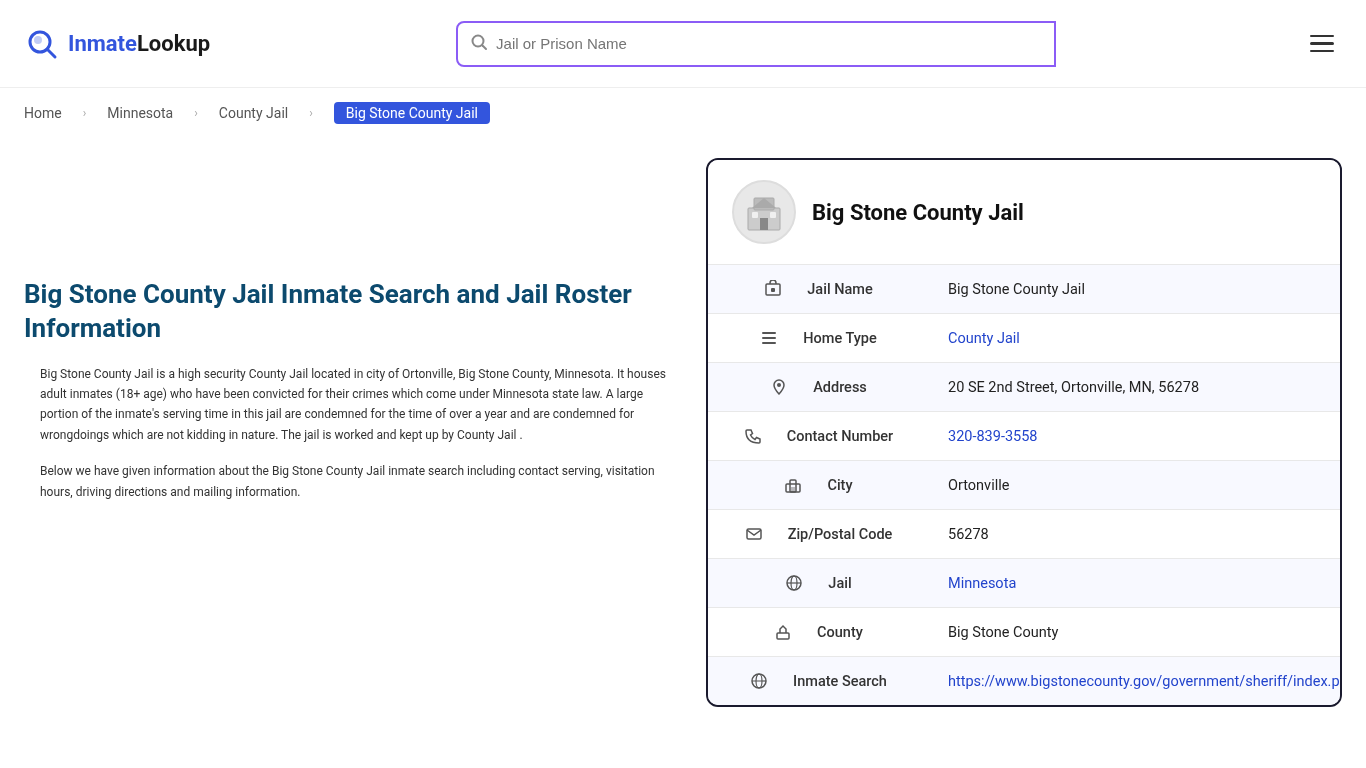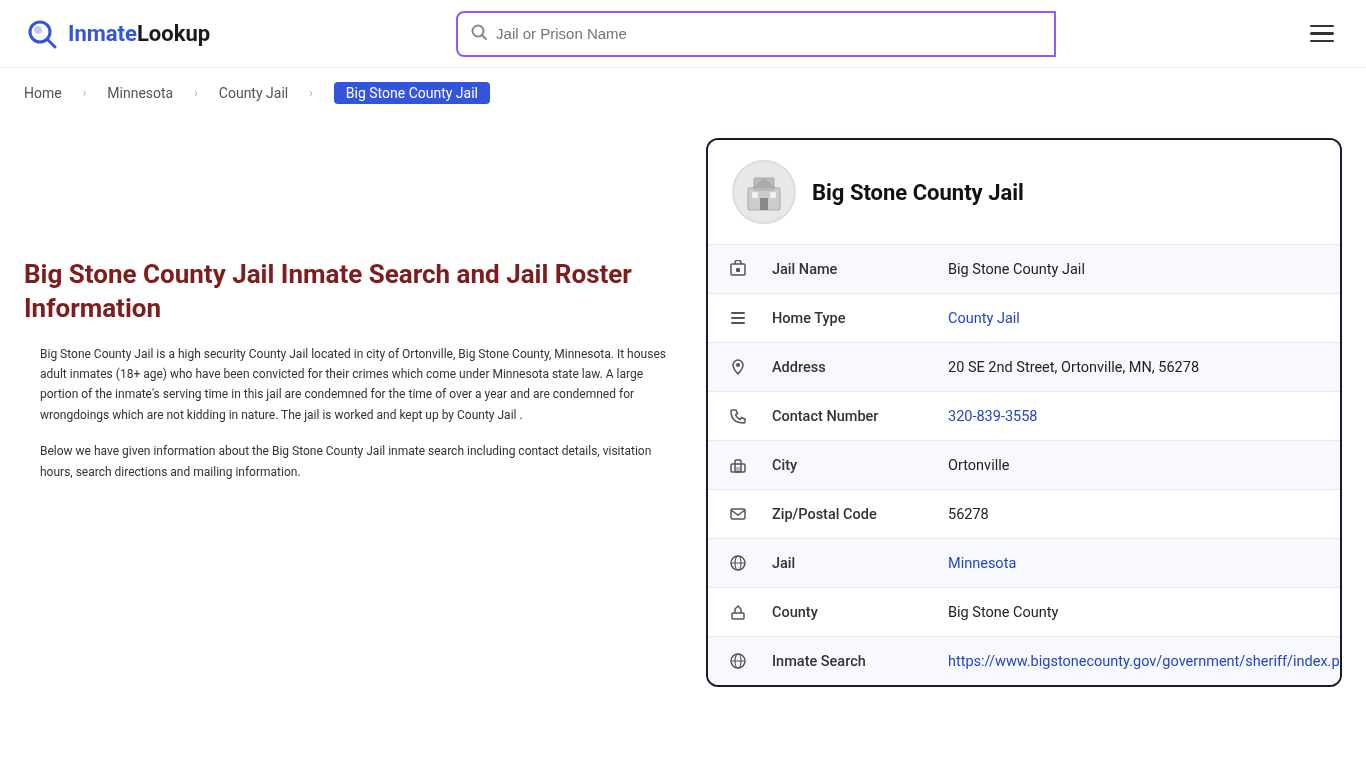--- a/index.html
+++ b/index.html
@@ -4,21 +4,21 @@
   <style>
     * { box-sizing: border-box; margin: 0; padding: 0; }
     body { font-family: -apple-system, BlinkMacSystemFont, 'Segoe UI', Roboto, sans-serif; background: #fff; color: #222; font-size: 15px; }
 
     
     .header {
       display: flex;
       align-items: center;
       justify-content: space-between;
       padding: 0 24px;
-      height: 68px;
+      height: 88px;
       border-bottom: 1px solid #eee;
       background: #fff;
     }
     .logo-area {
       display: flex;
       align-items: center;
       gap: 8px;
       text-decoration: none;
     }
     .logo-icon {
@@ -123,21 +123,21 @@
 
     
     .left-content {
       flex: 0 0 650px;
       max-width: 650px;
       padding-top: 120px;
     }
     .page-title {
       font-size: 26px;
       font-weight: 700;
-      color: #7f1d1d;
+      color: #0c4a6e;
       margin-bottom: 18px;
       line-height: 1.3;
     }
     .page-desc {
       font-size: 12px;
       color: #333;
       line-height: 1.7;
       margin-bottom: 16px;
       margin-left: 16px;
     }
@@ -200,20 +200,21 @@
       font-size: 14.5px;
     }
     .info-table .label-cell {
       display: flex;
       align-items: center;
       gap: 24px;
       color: #333;
       font-weight: 500;
       white-space: nowrap;
       min-width: 180px;
+      justify-content: center;
     }
     .info-table .value-cell {
       color: #222;
     }
     .info-table a {
       color: #2244cc;
       text-decoration: none;
     }
     .row-icon {
       width: 20px;
@@ -268,21 +269,21 @@
   <a href="#">County Jail</a>
   <span class="breadcrumb-sep">›</span>
   <span class="breadcrumb-active">Big Stone County Jail</span>
 </nav>
 
 <div class="main-layout">
 
   <div class="left-content">
     <h1 class="page-title">Big Stone County Jail Inmate Search and Jail Roster Information</h1>
     <p class="page-desc">Big Stone County Jail is a high security County Jail located in city of Ortonville, Big Stone County, Minnesota. It houses adult inmates (18+ age) who have been convicted for their crimes which come under Minnesota state law. A large portion of the inmate's serving time in this jail are condemned for the time of over a year and are condemned for wrongdoings which are not kidding in nature. The jail is worked and kept up by County Jail .</p>
-    <p class="page-desc">Below we have given information about the Big Stone County Jail inmate search including contact details, visitation hours, search directions and mailing information.</p>
+    <p class="page-desc">Below we have given information about the Big Stone County Jail inmate search including contact serving, visitation hours, driving directions and mailing information.</p>
   </div>
 
   <div class="right-card">
     <div class="card-header">
       <div class="jail-avatar">
 
         <svg viewBox="0 0 48 48" fill="none" xmlns="http://www.w3.org/2000/svg">
           <rect x="8" y="20" width="32" height="22" rx="1" fill="#ccc" stroke="#aaa" stroke-width="1"></rect>
           <rect x="14" y="10" width="20" height="12" rx="1" fill="#bbb" stroke="#aaa" stroke-width="1"></rect>
           <path d="M24 10 L36 20 L12 20 Z" fill="#aaa"></path>

